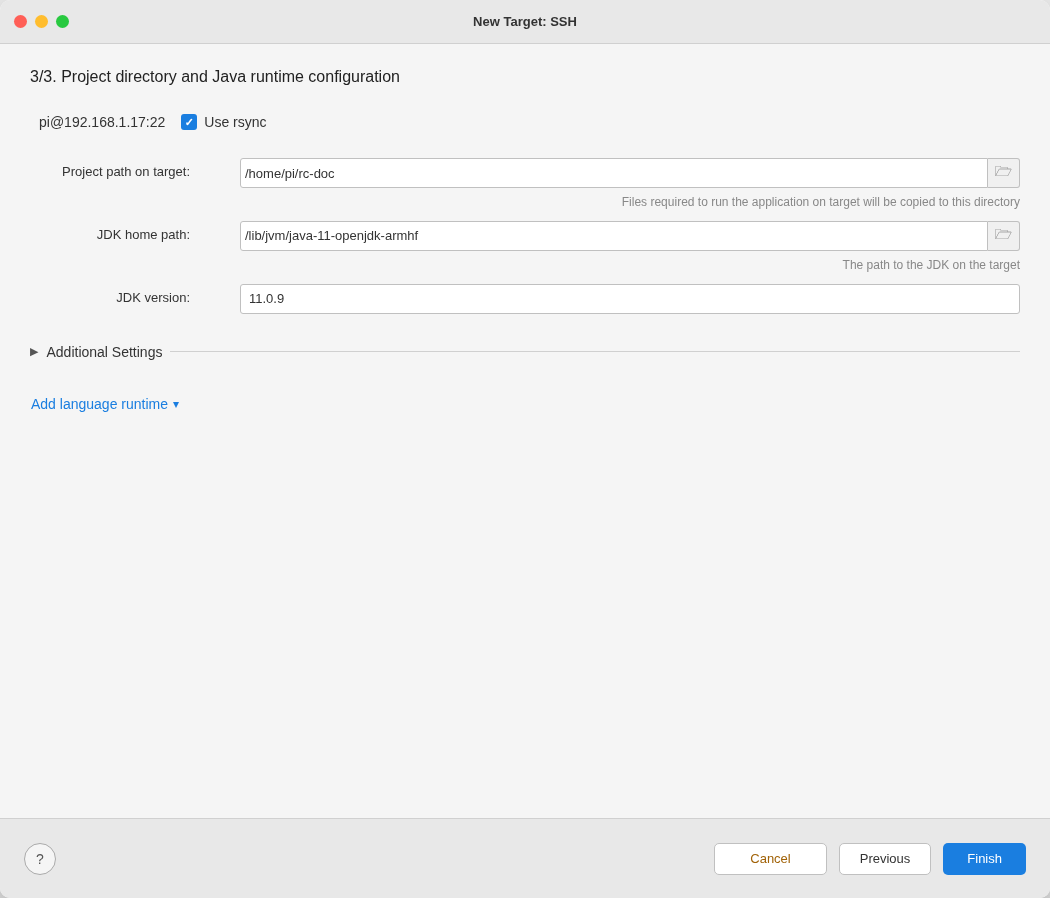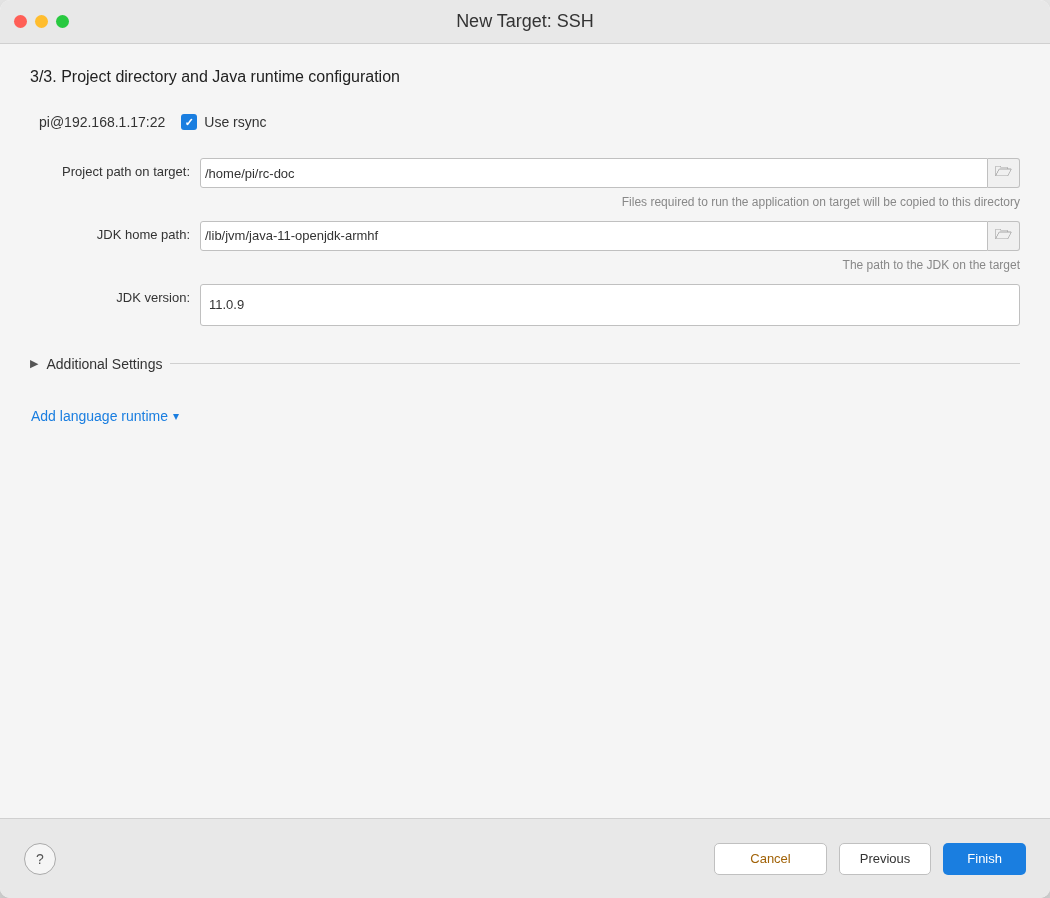--- a/index.html
+++ b/index.html
@@ -57,22 +57,22 @@
       border-radius: 50%;
       border: none;
       cursor: pointer;
     }
 
     .btn-close { background: #ff5f57; }
     .btn-minimize { background: #ffbd2e; }
     .btn-maximize { background: #28c940; }
 
     .titlebar-title {
-      font-size: 18px;
-      font-weight: 400;
+      font-size: 13px;
+      font-weight: 700;
       color: #333;
     }
 
     
     .content {
       flex: 1;
       padding: 24px 30px 20px 30px;
       display: flex;
       flex-direction: column;
       gap: 0;
@@ -129,20 +129,21 @@
     .checkbox-label {
       font-size: 14px;
       color: #333;
     }
 
     
     .form-row {
       display: flex;
       align-items: flex-start;
       margin-bottom: 10px;
+      gap: 40px;
     }
 
     .form-label {
       font-size: 13px;
       color: #333;
       min-width: 170px;
       text-align: right;
       padding-right: 10px;
       padding-top: 6px;
       flex-shrink: 0;
@@ -336,21 +337,21 @@
       background: #1a7ee0;
       cursor: pointer;
       font-size: 13px;
       color: white;
       font-weight: 500;
     }
 
     
     .text-input-plain {
       width: 100%;
-      height: 42px;
+      height: 30px;
       border: 1px solid #c0c0c0;
       border-radius: 3px;
       padding: 4px 8px;
       font-size: 13px;
       color: #333;
       background: white;
       outline: none;
     }
   </style>
 </head>

